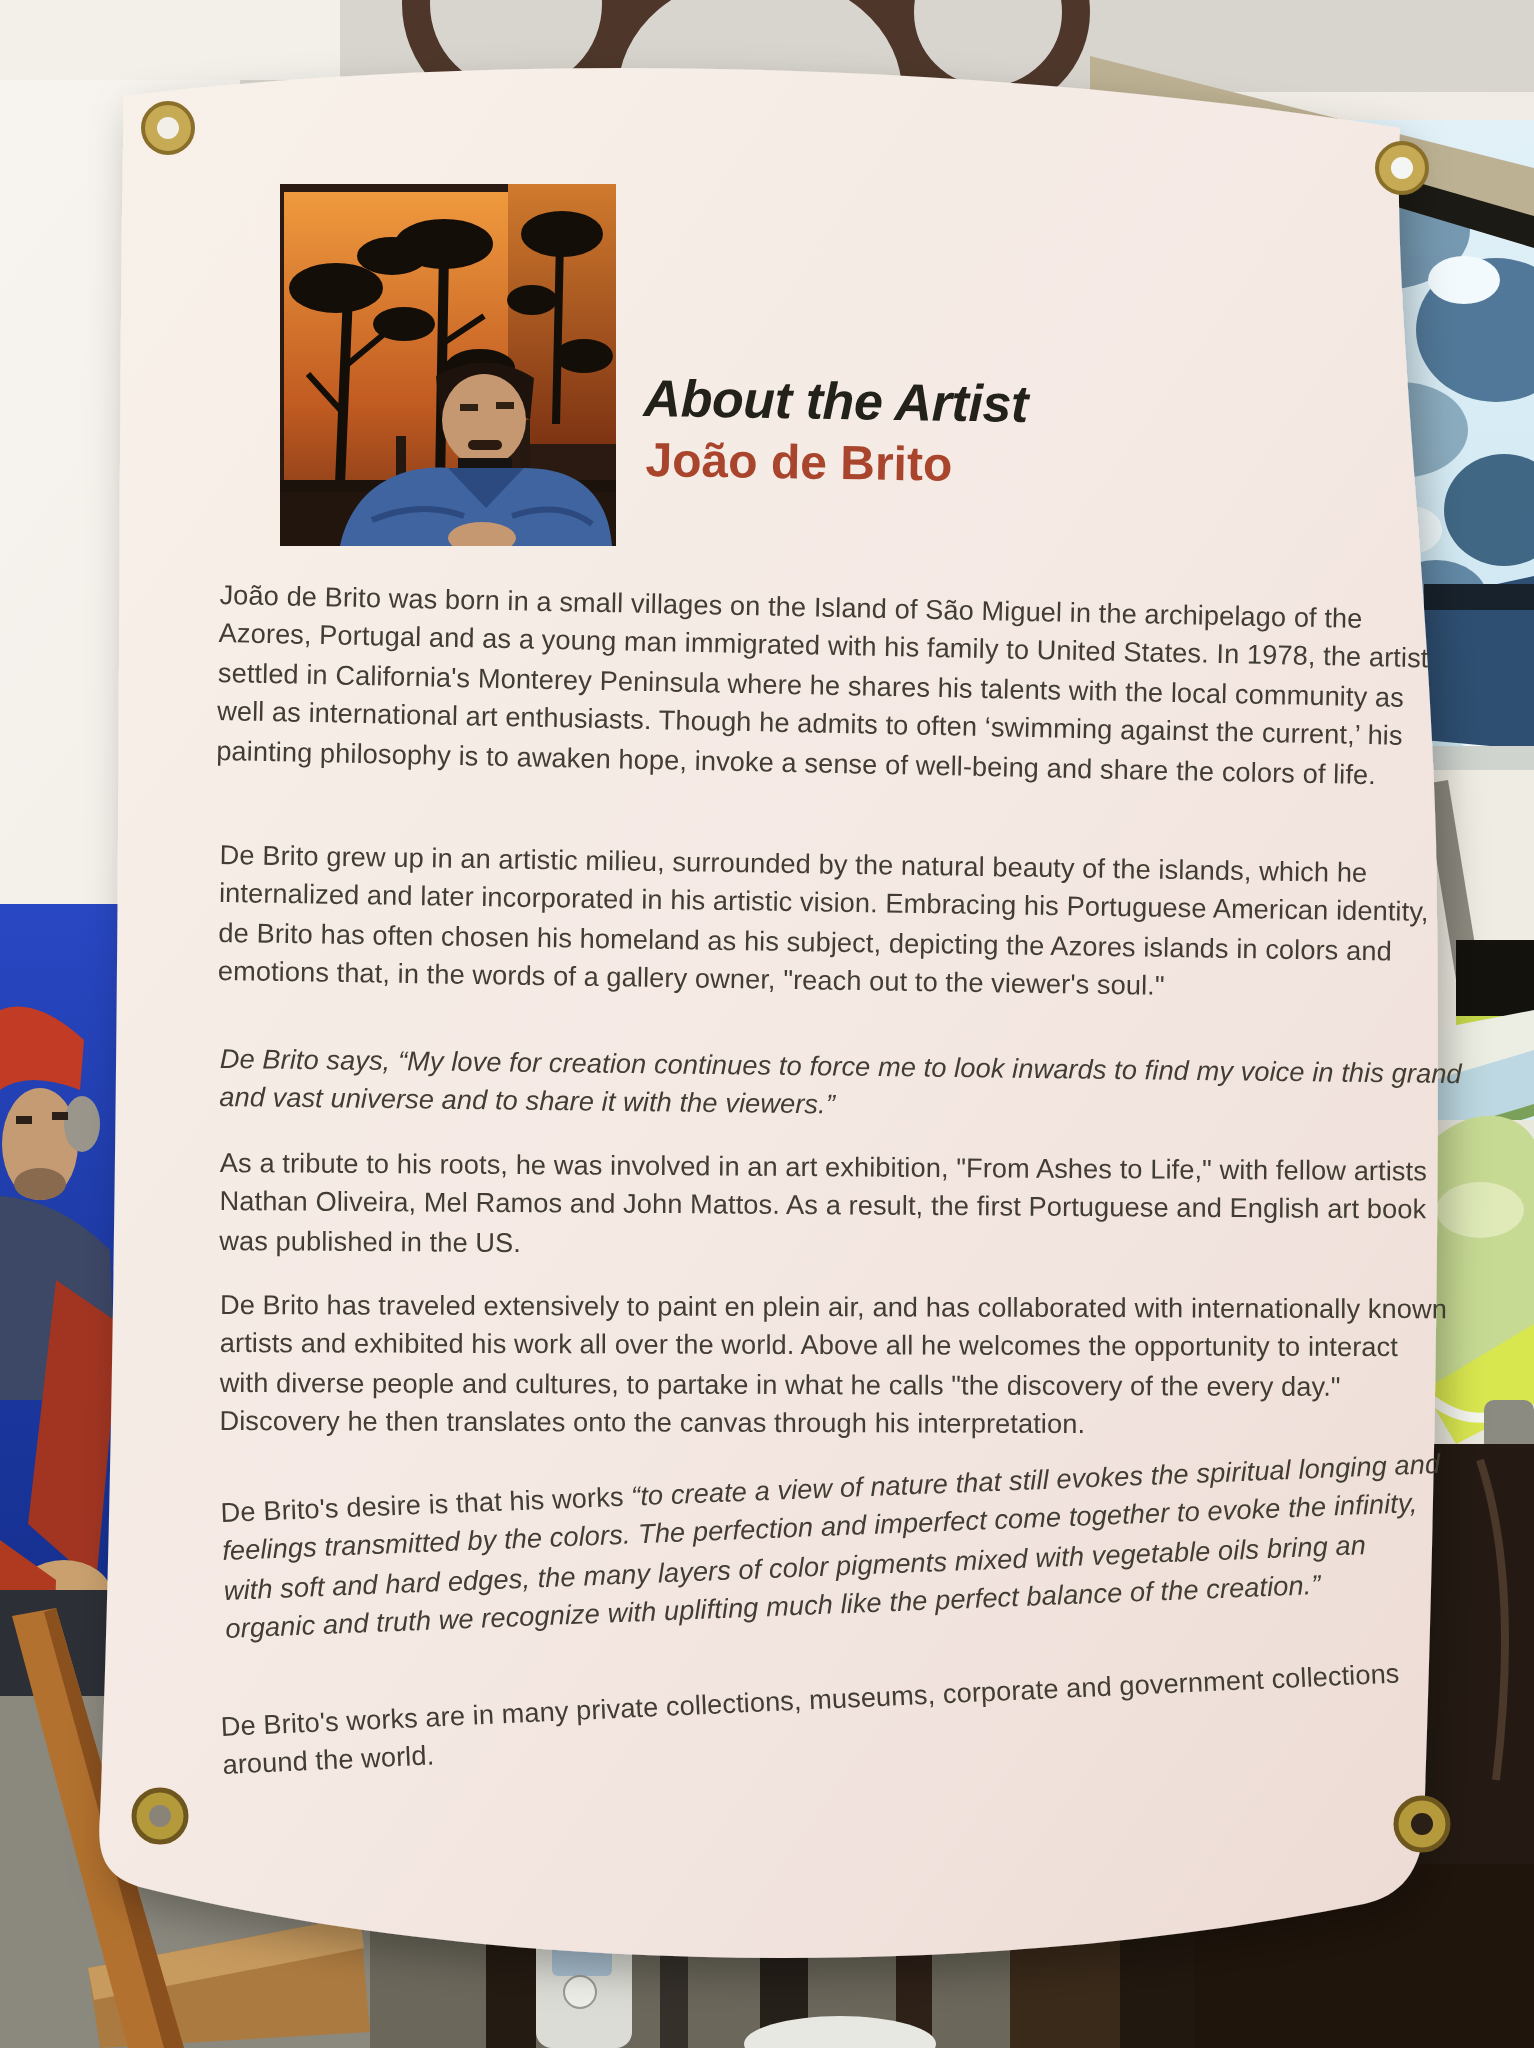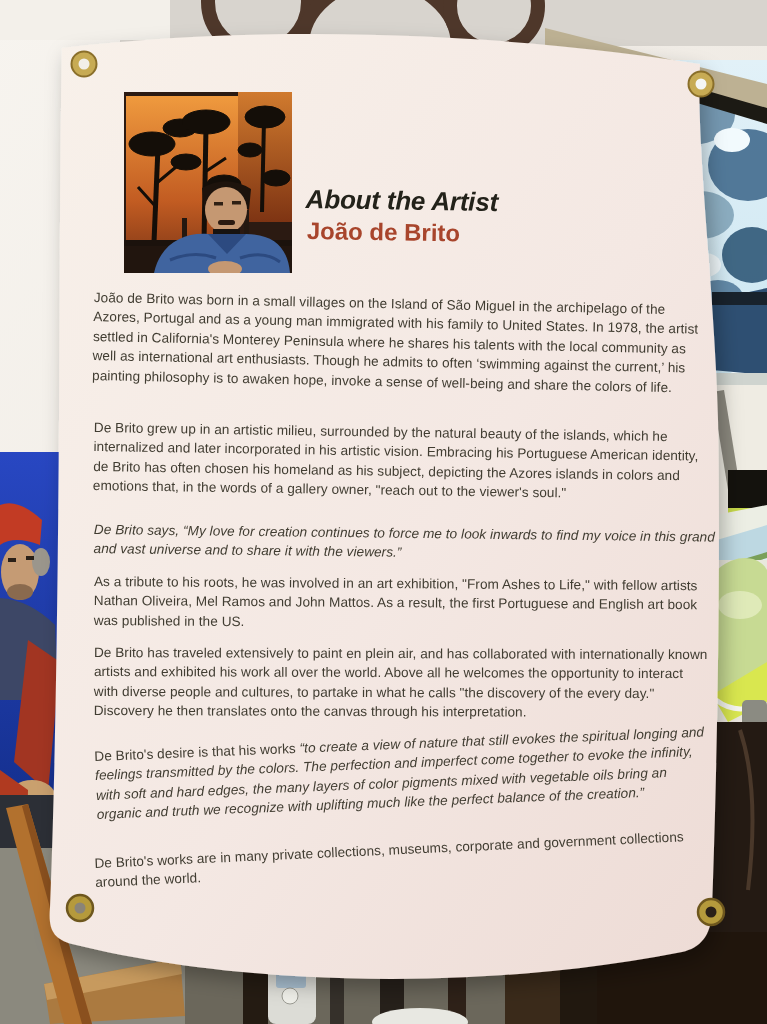--- a/index.html
+++ b/index.html
@@ -2,21 +2,21 @@
 <html><head>
 <meta charset="utf-8">
 <style>
   html,body{margin:0;padding:0;}
   .stage{
     position:relative; width:767px; height:1024px; overflow:hidden;
     background:#efebe4;
     font-family:"Liberation Sans", sans-serif;
   }
   .bg{position:absolute; left:0; top:0; z-index:0;}
-  .overlay{position:absolute; inset:0; z-index:2;}
+  .overlay{position:absolute; inset:0; z-index:2;margin-left:16px;}
   .artist-photo{position:absolute; left:124px; top:92px;}
   h1.poster-title{
     position:absolute; left:306px; top:184px; margin:0;
     font-size:26px; font-weight:bold; font-style:italic; color:#23221a;
     letter-spacing:-0.2px; transform:rotate(0.9deg); transform-origin:0 0;
   }
   h2.poster-artist{
     position:absolute; left:307px; top:217px; margin:0;
     font-size:24px; font-weight:bold; color:#a8452c;
     transform:rotate(0.9deg); transform-origin:0 0;

